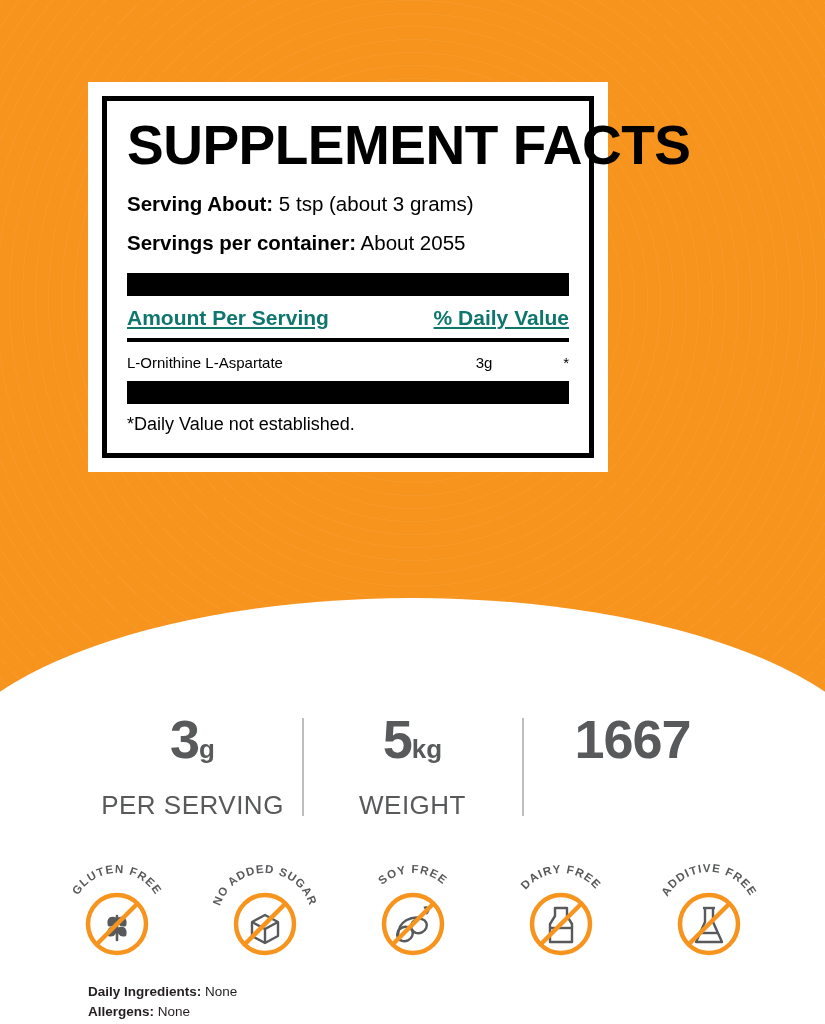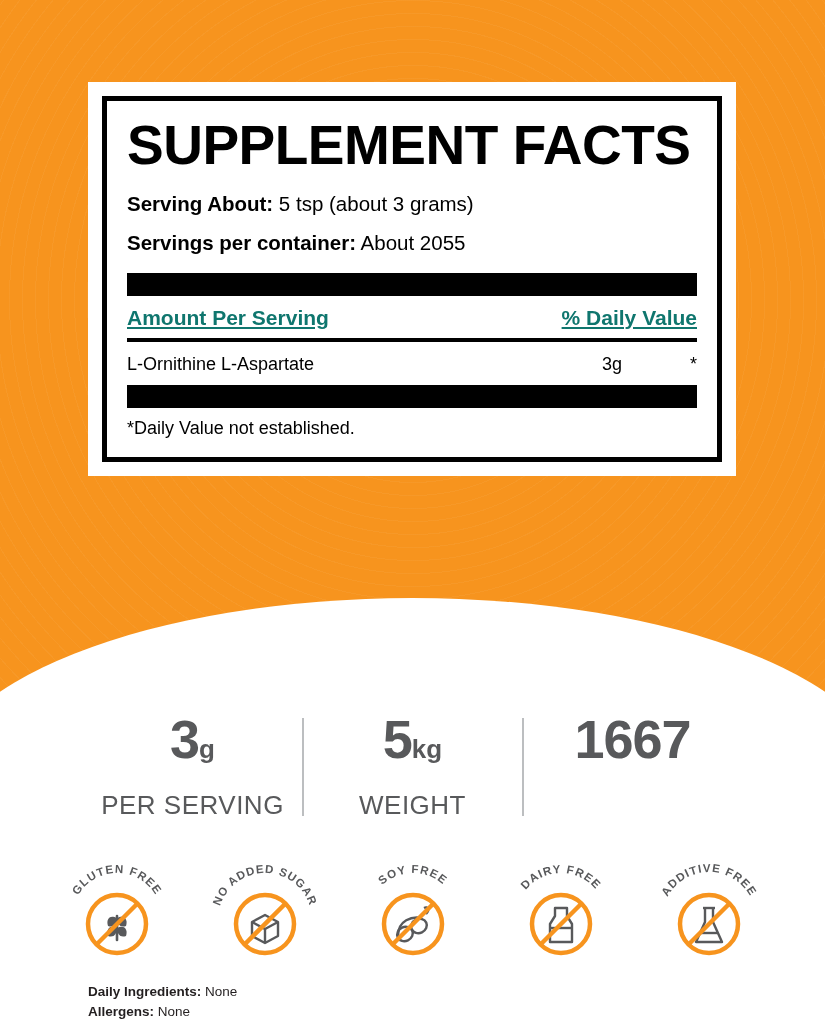--- a/index.html
+++ b/index.html
@@ -49,21 +49,21 @@
         rgba(255,255,255,0) 1px,
         rgba(255,255,255,0) 13px);
     pointer-events: none;
   }
 
   
   .sf-outer {
     position: absolute;
     left: 88px;
     top: 82px;
-    width: 648px;
+    width: 520px;
     background: #ffffff;
     padding: 14px;
   }
   .sf-inner {
     border: 5px solid #000;
     padding: 16px 20px 14px 20px;
     background: #ffffff;
   }
   .sf-title {
     font-size: 55px;
@@ -98,21 +98,21 @@
   .sf-row .label { font-weight: bold; flex: 1; }
   .sf-row .dv { font-weight: bold; }
   .rule-thin {
     height: 4px;
     background: #000;
     margin-bottom: 6px;
   }
   .sf-item {
     display: flex;
     align-items: flex-start;
-    font-size: 18px;
+    font-size: 15px;
     color: #000;
     padding: 6px 0 8px 0;
   }
   .sf-item .name { flex: 1; }
   .sf-item .amt { width: 110px; text-align: center; }
   .sf-item .star { width: 30px; text-align: right; }
   .bar-thick2 {
     height: 23px;
     background: #000;
     margin-top: 2px;

